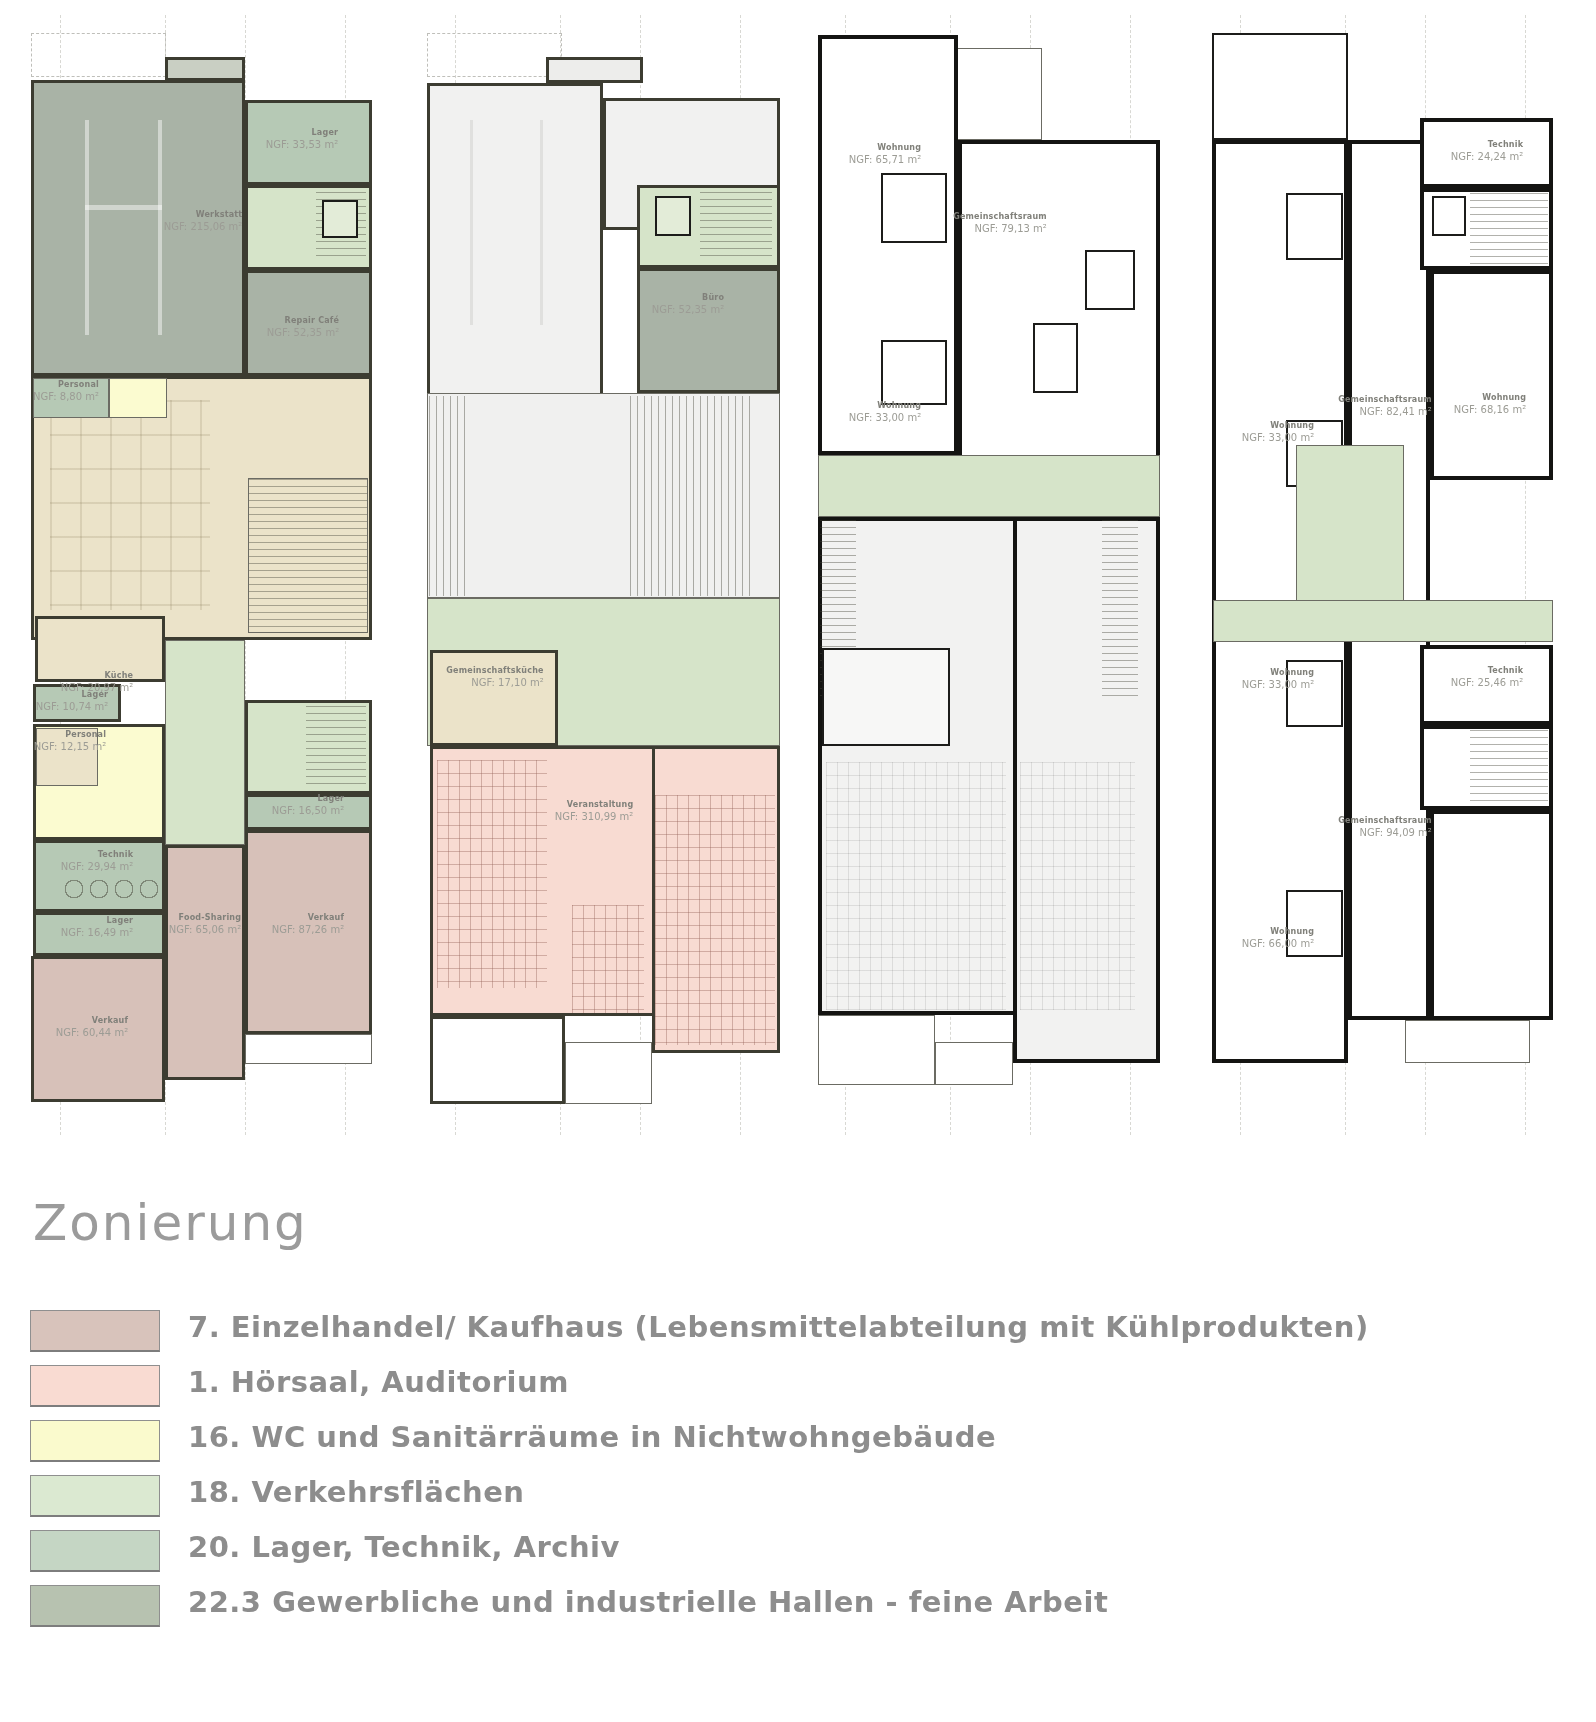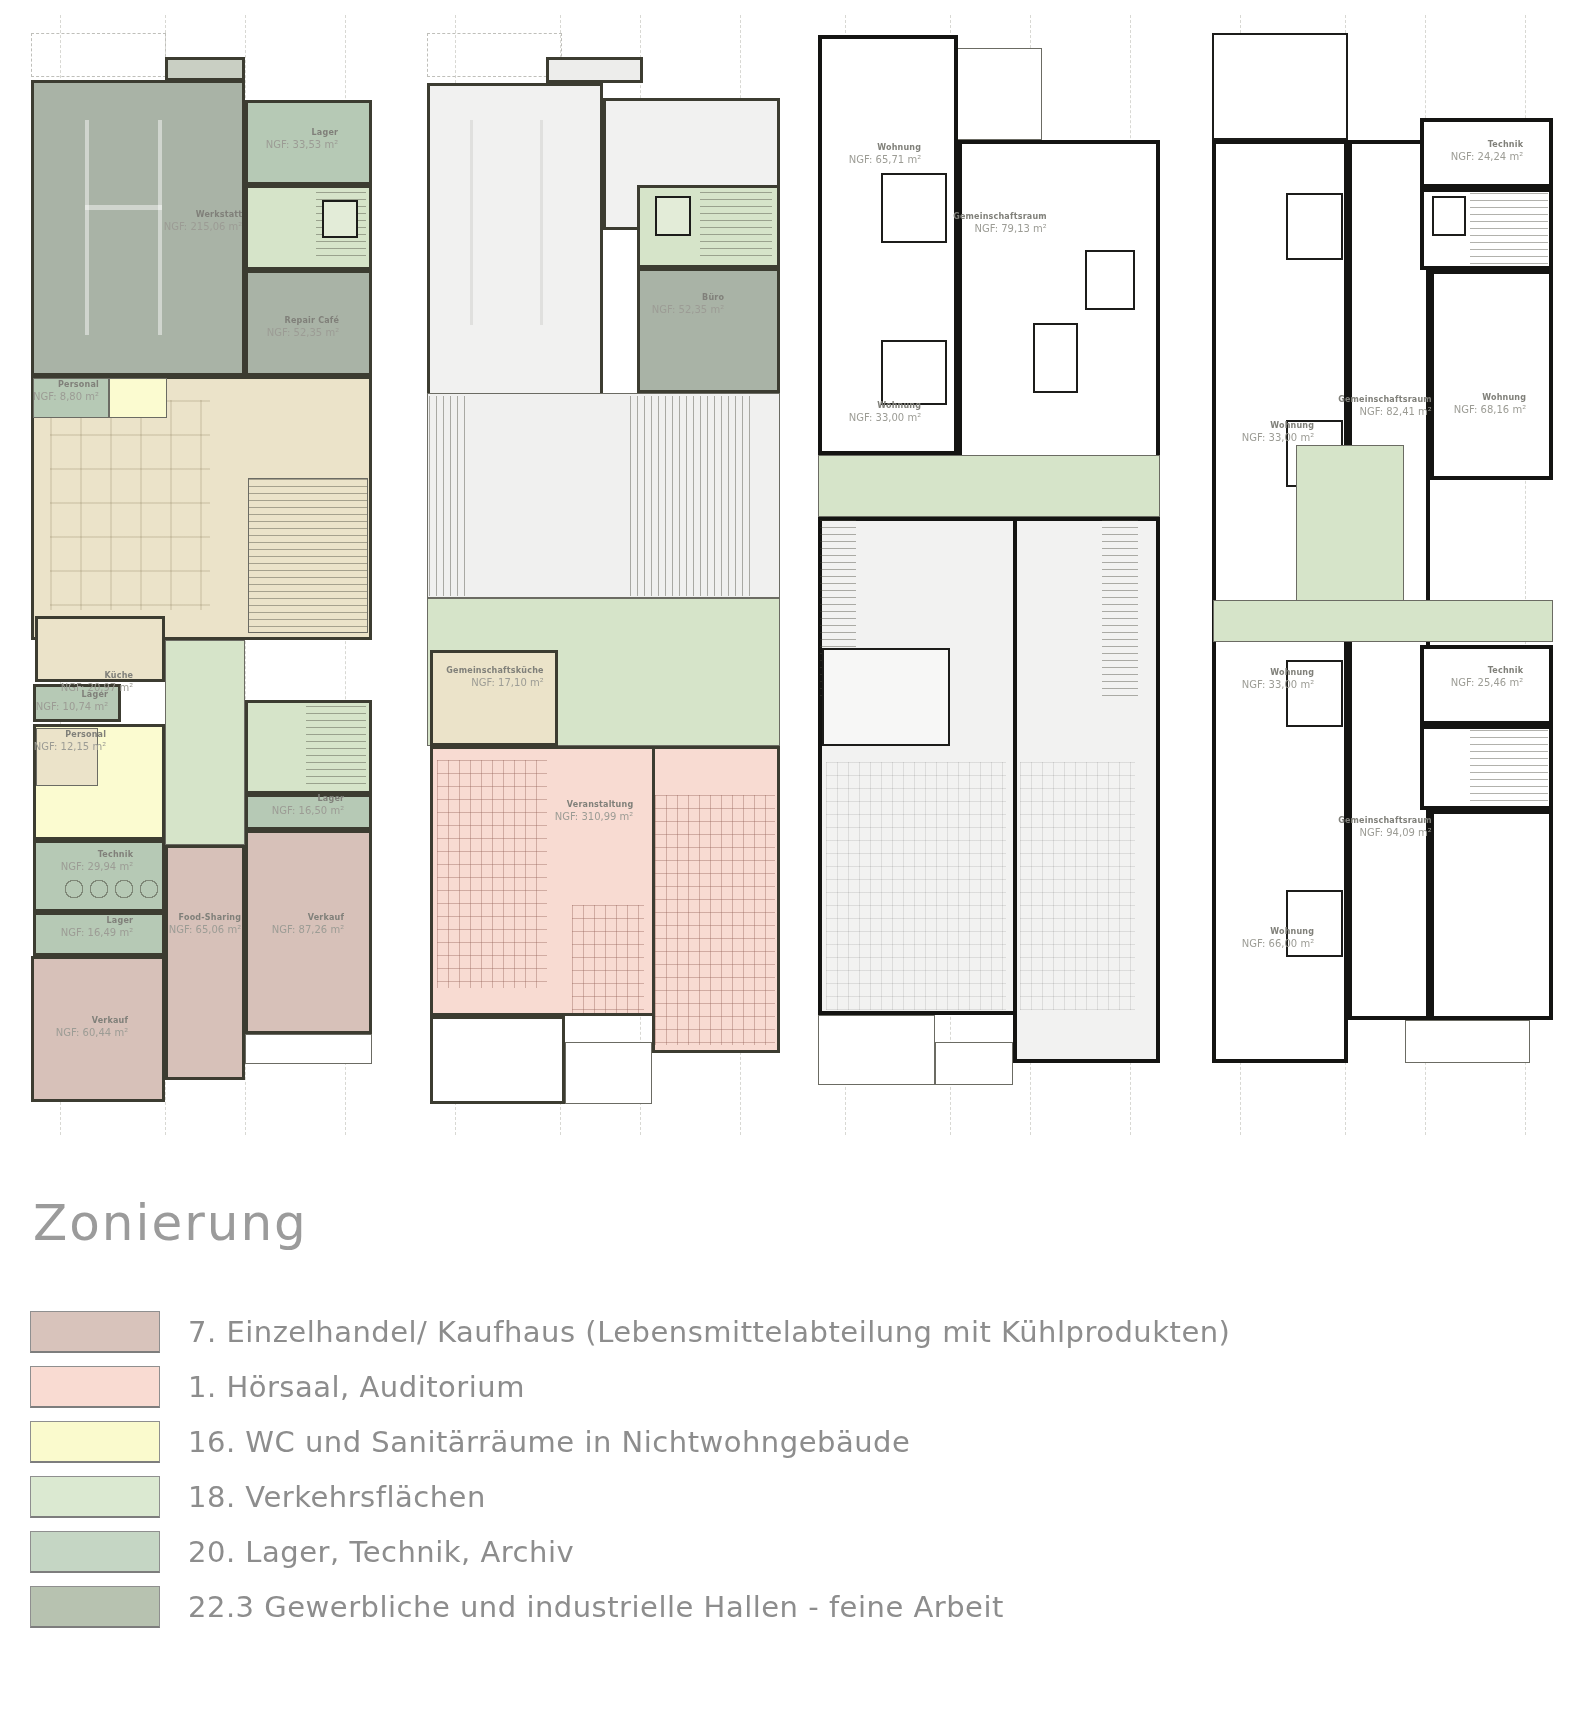--- a/index.html
+++ b/index.html
@@ -6,21 +6,21 @@
   body{font-family:"DejaVu Sans","Liberation Sans",sans-serif;}
   .canvas{position:relative;width:1596px;height:1722px;background:#ffffff;overflow:hidden;}
   .plan{position:absolute;inset:0;}
   .shape{position:absolute;box-sizing:border-box;}
   .gridline{position:absolute;width:0;border-left:1px dashed #d8d8d3;}
   .rlabel{position:absolute;transform:translate(-50%,-50%);text-align:right;line-height:1.3;white-space:nowrap;pointer-events:none;}
   .rlabel .nm{font-size:8px;font-weight:bold;color:#80807a;letter-spacing:.2px;}
   .rlabel .ar{font-size:10px;color:#9c9c95;}
   .title{position:absolute;left:33px;top:1188px;font-size:50px;font-weight:400;color:#9b9b9b;letter-spacing:2px;margin-top:6px;}
   .legend{position:absolute;left:30px;top:1310px;}
-  .lrow{display:flex;align-items:center;height:44px;margin-bottom:11px;}
+  .lrow{display:flex;height:44px;margin-bottom:11px;font-weight:bold;}
   .sw{width:130px;height:42px;border:1px solid #8f8f8f;border-bottom:2px solid #7d7d7d;box-sizing:border-box;flex:0 0 auto;}
   .ltext{margin-left:28px;font-size:29px;color:#8d8d8d;letter-spacing:.5px;white-space:nowrap;}
   
   .tex-sv{background-image:repeating-linear-gradient(to bottom,rgba(70,70,58,.42) 0 1px,transparent 1px 7px);}
   .tex-sh{background-image:repeating-linear-gradient(to right,rgba(70,70,58,.42) 0 1px,transparent 1px 7px);}
   .tex-seat{background-image:repeating-linear-gradient(to right,rgba(150,100,90,.40) 0 1px,transparent 1px 11px),repeating-linear-gradient(to bottom,rgba(150,100,90,.40) 0 1px,transparent 1px 13px);}
   .tex-seatg{background-image:repeating-linear-gradient(to right,rgba(0,0,0,.09) 0 1px,transparent 1px 11px),repeating-linear-gradient(to bottom,rgba(0,0,0,.09) 0 1px,transparent 1px 13px);}
   .tex-tab{background-image:repeating-linear-gradient(to right,rgba(120,105,70,.16) 0 2px,transparent 2px 30px),repeating-linear-gradient(to bottom,rgba(120,105,70,.16) 0 2px,transparent 2px 34px);}
   .tex-circ{background-image:radial-gradient(circle at 12px 13px,transparent 8px,rgba(70,70,58,.5) 8px 9.5px,transparent 9.5px);background-size:25px 28px;background-repeat:repeat-x;}
 </style>

